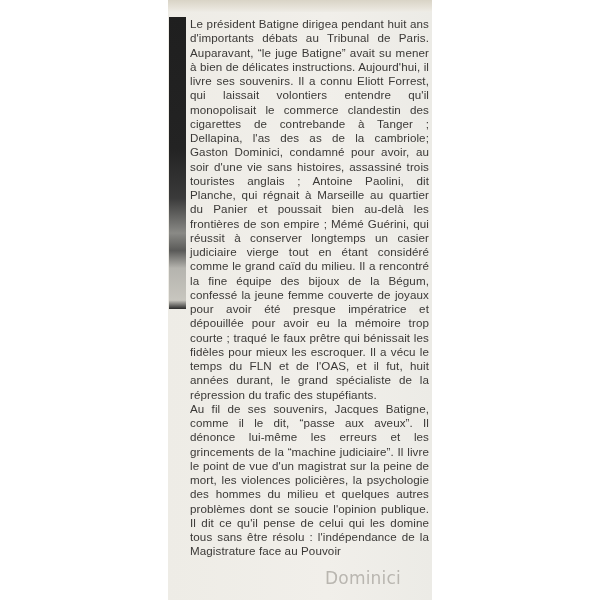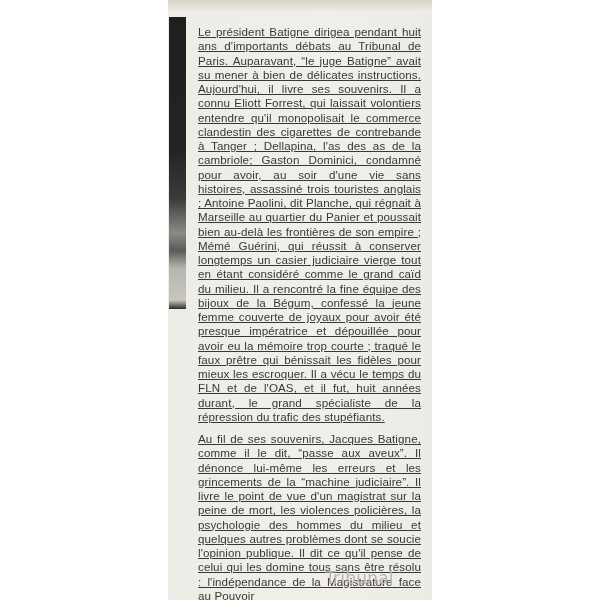--- a/index.html
+++ b/index.html
@@ -17,31 +17,31 @@
   }
   .photo-strip {
     position:absolute; left:1px; top:17px; width:17px; height:292px;
     background:linear-gradient(180deg,#1f1f1f 0%,#232323 45%,#3a3a3a 62%,#8a8a86 74%,#5a5a58 80%,#b5b4ae 86%,#c8c6bf 97%,#2a2a2a 100%);
   }
   .text-block {
     position:absolute; left:22px; top:17px; width:239px;
     font-size:11.6px; line-height:14.25px; color:#3a3836;
     text-align:justify; letter-spacing:0.1px;
   }
-  .text-block p { margin:8px;text-decoration:underline; }
+  .text-block p { margin:0; }
   .watermark {
     position:absolute; left:325px; top:568px;
     font-family:"DejaVu Sans", sans-serif; font-size:17px; color:#b9b6b0;
     letter-spacing:0.2px;
   }
 </style>
 </head>
 <body>
 
 <div class="paper">
   <div class="paper-top"></div>
   <div class="photo-strip"></div>
   <div class="text-block">
     <p>Le président Batigne dirigea pendant huit ans d'importants débats au Tribunal de Paris. Auparavant, “le juge Batigne” avait su mener à bien de délicates instructions. Aujourd'hui, il livre ses souvenirs. Il a connu Eliott Forrest, qui laissait volontiers entendre qu'il monopolisait le commerce clandestin des cigarettes de contrebande à Tanger ; Dellapina, l'as des as de la cambriole; Gaston Dominici, condamné pour avoir, au soir d'une vie sans histoires, assassiné trois touristes anglais ; Antoine Paolini, dit Planche, qui régnait à Marseille au quartier du Panier et poussait bien au-delà les frontières de son empire ; Mémé Guérini, qui réussit à conserver longtemps un casier judiciaire vierge tout en étant considéré comme le grand caïd du milieu. Il a rencontré la fine équipe des bijoux de la Bégum, confessé la jeune femme couverte de joyaux pour avoir été presque impératrice et dépouillée pour avoir eu la mémoire trop courte ; traqué le faux prêtre qui bénissait les fidèles pour mieux les escroquer. Il a vécu le temps du FLN et de l'OAS, et il fut, huit années durant, le grand spécialiste de la répression du trafic des stupéfiants.</p>
     <p>Au fil de ses souvenirs, Jacques Batigne, comme il le dit, “passe aux aveux”. Il dénonce lui-même les erreurs et les grincements de la “machine judiciaire”. Il livre le point de vue d'un magistrat sur la peine de mort, les violences policières, la psychologie des hommes du milieu et quelques autres problèmes dont se soucie l'opinion publique. Il dit ce qu'il pense de celui qui les domine tous sans être résolu : l'indépendance de la Magistrature face au Pouvoir</p>
   </div>
 </div>
-<div class="watermark">Tribunal</div>
+<div class="watermark">Dominici</div>
 
 </body></html>

